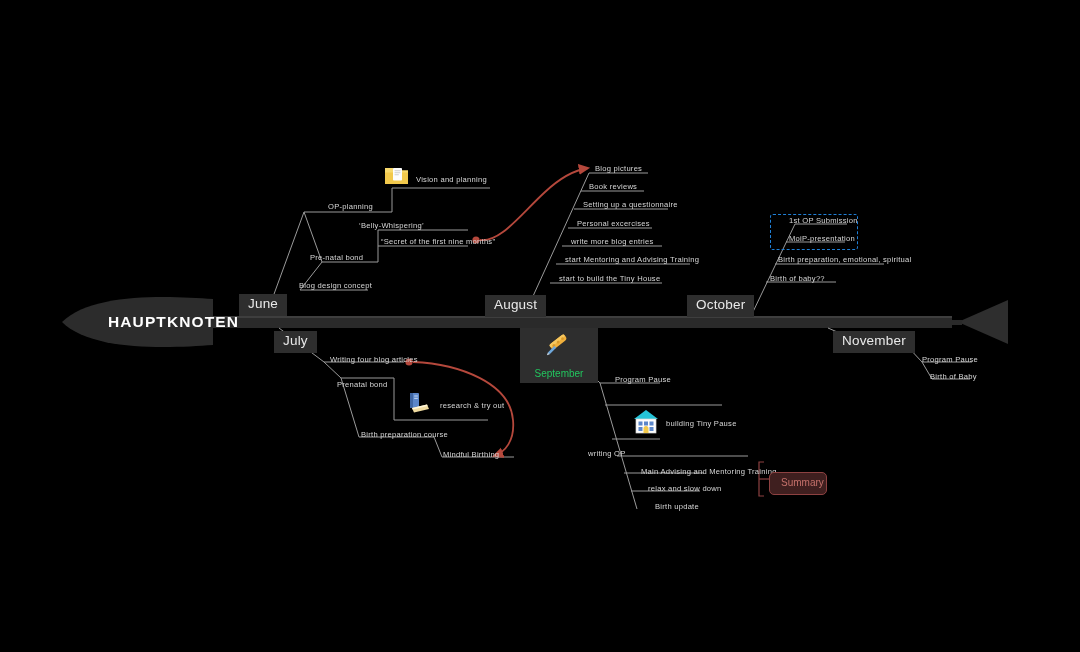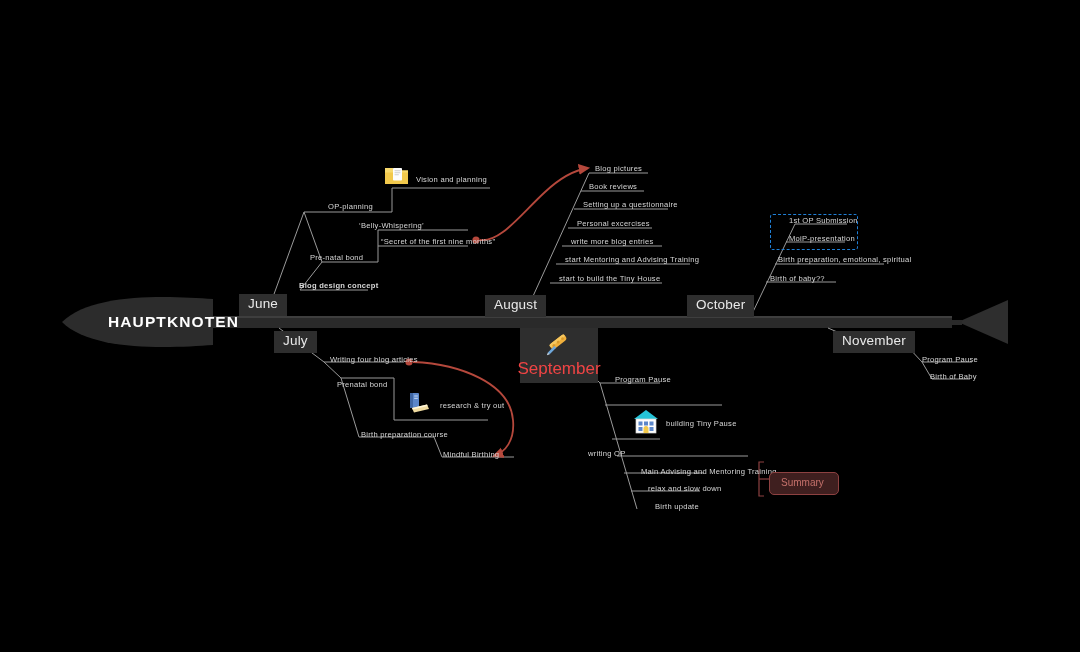--- a/index.html
+++ b/index.html
@@ -36,22 +36,22 @@
     position: absolute;
     background: #2e2e2e;
     width: 78px; height: 55px;
     display: flex;
     flex-direction: column;
     align-items: center;
     justify-content: flex-end;
     padding-bottom: 4px;
   }
   .month-tile .tile-label {
-    color: #ef4444;
-    font-size: 17px;
+    color: #22c55e;
+    font-size: 10px;
     line-height: 1.1;
   }
   .month-tile .tile-icon {
     position: absolute;
     top: 4px; left: 50%;
     transform: translateX(-50%);
     width: 30px; height: 26px;
   }
   
   .leaf {
@@ -80,21 +80,21 @@
     border-radius: 3px;
   }
   
   .summary-box {
     position: absolute;
     background: #3f1f1f;
     border: 1px solid #8d4141;
     border-radius: 5px;
     color: #c4706a;
     font-size: 10px;
-    padding: 5px 14px 6px 11px;
+    padding: 5px 2px 6px 11px;
     white-space: nowrap;
     line-height: 1;
   }
 </style>
 </head>
 <body>
 
 <div id="stage">
 
   <svg id="skeleton" viewBox="0 0 1080 652">
@@ -228,21 +228,21 @@
     </svg>
   </div>
   <div class="leaf" style="left:416px; top:176px;">Vision and planning</div>
 
   <div class="leaf" style="left:310px; top:254px;">Pre-natal bond</div>
 
   <div class="leaf" style="left:359px; top:222px;">‘Belly-Whispering’</div>
 
   <div class="leaf" style="left:381px; top:238px;">“Secret of the first nine months”</div>
 
-  <div class="leaf" style="left:299px; top:282px;font-weight:bold;">Blog design concept</div>
+  <div class="leaf" style="left:299px; top:282px;">Blog design concept</div>
 
   <div class="leaf" style="left:595px; top:165px;">Blog pictures</div>
   <div class="leaf" style="left:589px; top:183px;">Book reviews</div>
   <div class="leaf" style="left:583px; top:201px;">Setting up a questionnaire</div>
   <div class="leaf" style="left:577px; top:220px;">Personal excercises</div>
   <div class="leaf" style="left:571px; top:238px;">write more blog entries</div>
   <div class="leaf" style="left:565px; top:256px;">start Mentoring and Advising Training</div>
   <div class="leaf" style="left:559px; top:275px;">start to build the Tiny House</div>
 
   <div class="leaf" style="left:789px; top:217px;">1st OP Submission</div>

